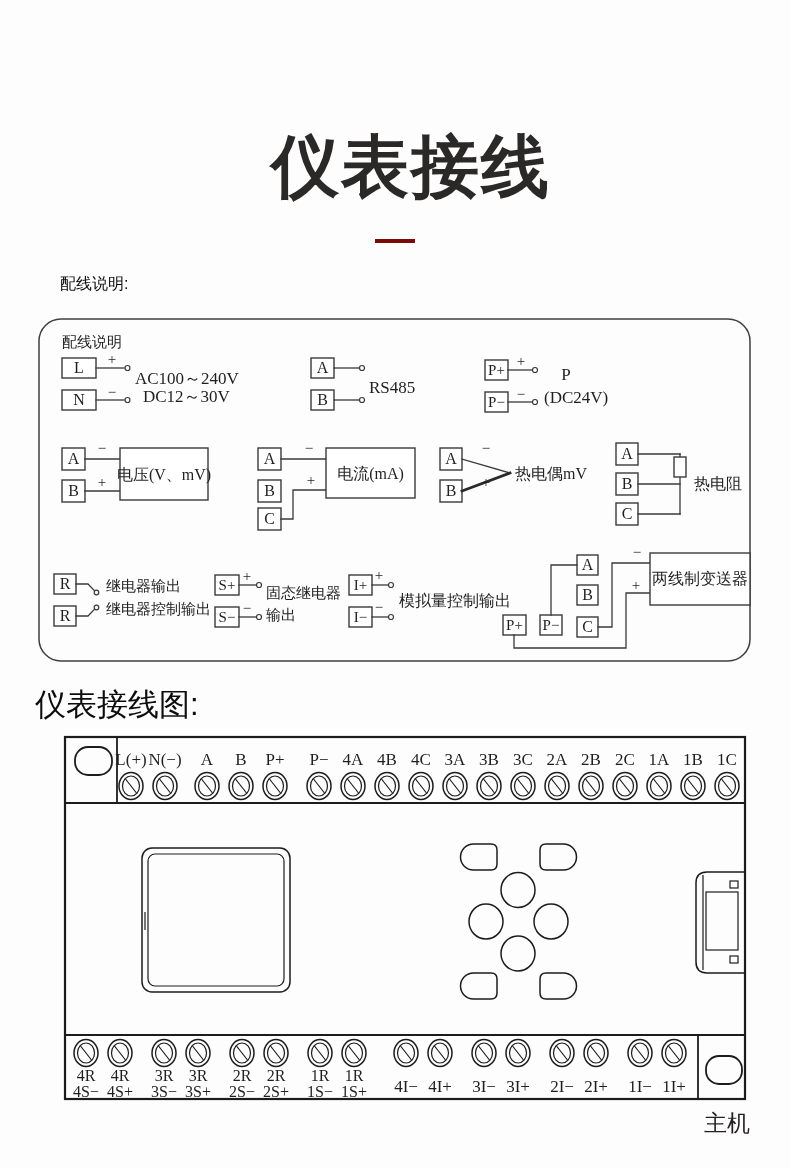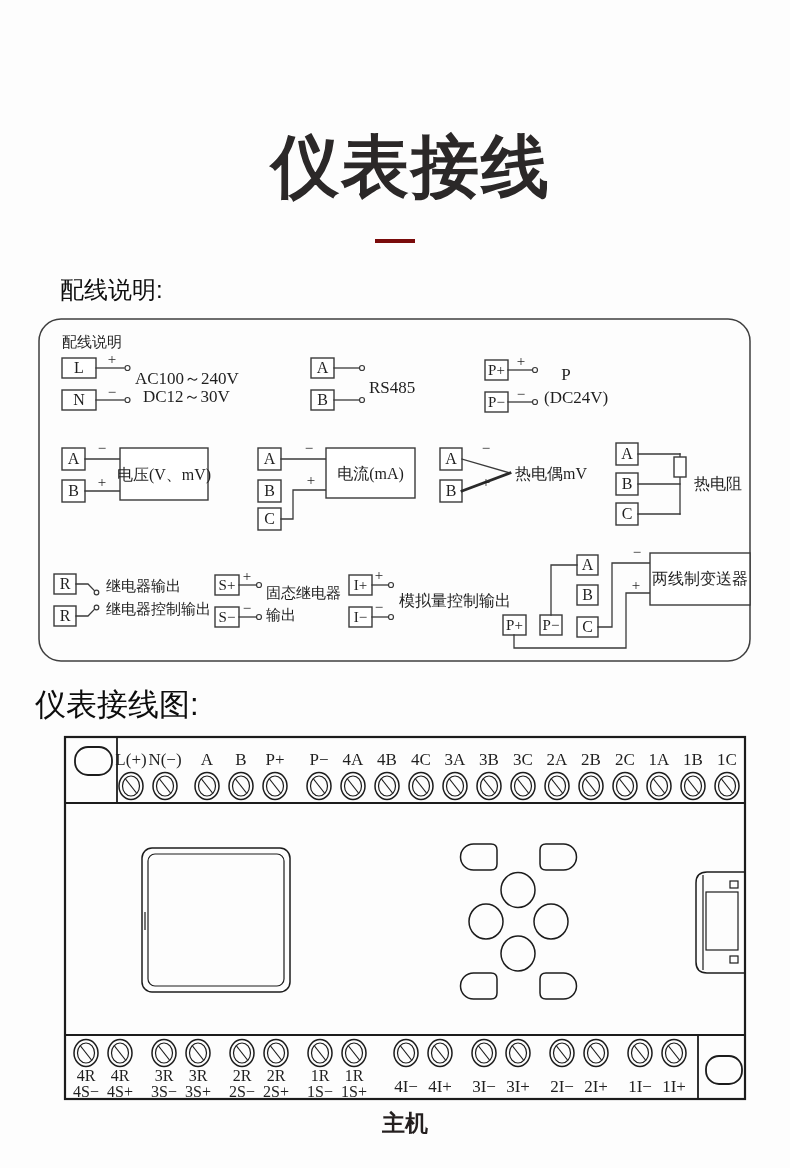--- a/index.html
+++ b/index.html
@@ -3,24 +3,24 @@
 <meta charset="utf-8">
 <style>
   html,body{margin:0;padding:0;}
   body{background:#fdfdfd;font-family:"Liberation Sans","DejaVu Sans",sans-serif;}
   .canvas{position:relative;width:790px;height:1168px;background:#fdfdfd;overflow:hidden;}
   .title{position:absolute;left:16px;top:76px;width:790px;text-align:center;
          font-size:68px;font-weight:bold;letter-spacing:2px;color:#2b2828;
          font-family:"Liberation Sans","DejaVu Sans",sans-serif;}
   .red-bar{position:absolute;left:375px;top:239px;width:40px;height:4px;background:#7a0b0b;}
   .sec-heading{position:absolute;font-weight:500;color:#0d0d0d;margin:0;}
-  .h1x{left:60px;top:274px;font-size:24px;}
+  .h1x{left:60px;top:274px;font-size:16px;}
   .h2x{left:35px;top:684px;font-size:31px;}
-  .caption{position:absolute;left:60px;top:1108px;width:690px;text-align:center;
-           font-size:23px;font-weight:bold;color:#241f1f;
+  .caption{position:absolute;left:60px;top:1108px;width:690px;text-align:right;
+           font-size:23px;font-weight:normal;color:#241f1f;
            font-family:"Liberation Serif","DejaVu Serif",serif;}
   svg{position:absolute;}
   
   .ts{font-family:"Liberation Serif","DejaVu Serif",serif;fill:#1f1f1f;}.f15{font-size:15px}.f16{font-size:16px}.f17{font-size:17px}
   .mid{text-anchor:middle}
   .ln{stroke:#3a3a3a;stroke-width:1.3;fill:none;stroke-linecap:square}
   .lnb{stroke:#2a2a2a;stroke-width:2.8;fill:none;stroke-linecap:square}
   .bx{stroke:#3a3a3a;stroke-width:1.4;fill:#fff}
   .cc{stroke:#3a3a3a;stroke-width:1.2;fill:#fff}
   .obox{stroke:#3f3f3f;stroke-width:1.5;fill:none}

